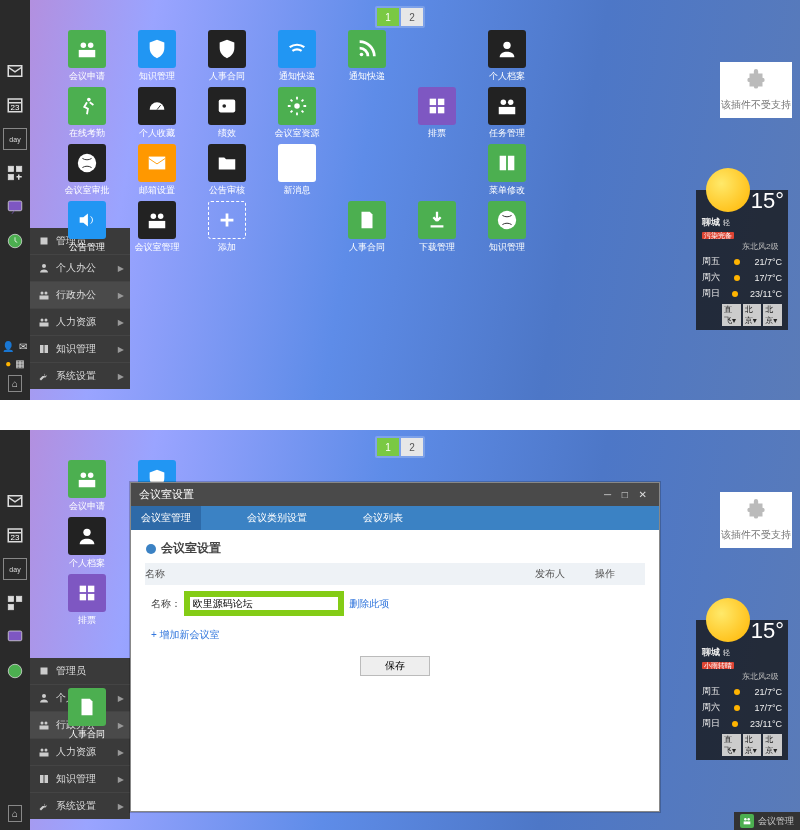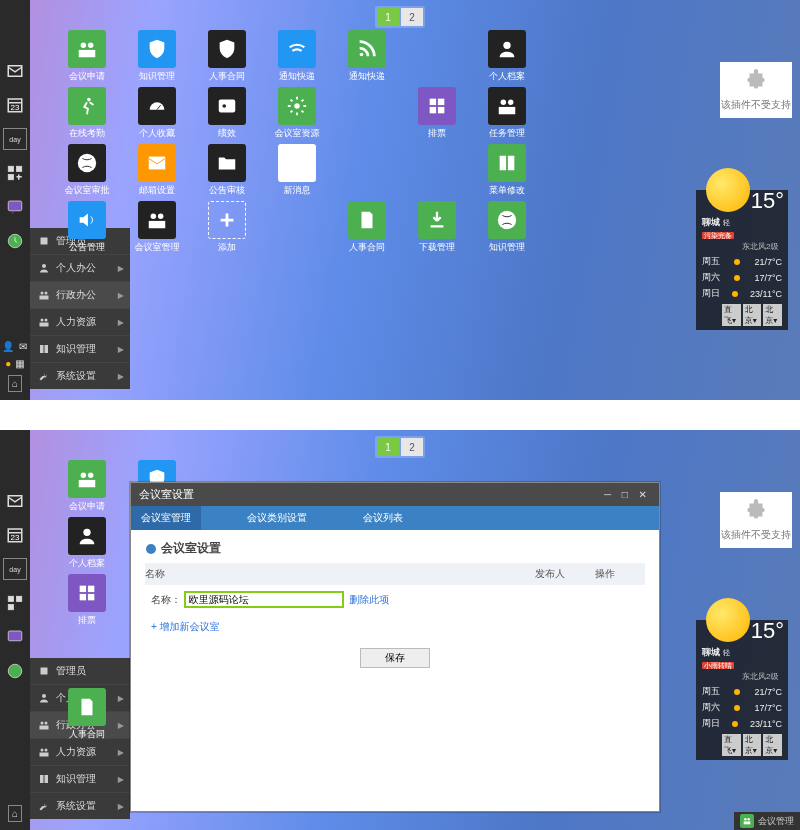--- a/index.html
+++ b/index.html
@@ -77,21 +77,21 @@
   .dlg .ttl .winbtns{margin-left:auto; color:#ddd; font-size:10px; letter-spacing:4px;}
   .dlg .tabs{background:#3b82c4; display:flex; font-size:10px; color:#fff;gap:36px;}
   .dlg .tabs .t{padding:5px 10px;}
   .dlg .tabs .t.on{background:#2e6aa8;}
   .dlg .body{flex:1; padding:10px 14px; font-size:11px; color:#444; overflow:auto;}
   .dlg .body h4{font-size:12px; font-weight:bold; margin-bottom:6px; display:flex; align-items:center; gap:4px;}
   .dlg .body h4 svg{width:12px;height:12px;fill:#3b82c4;}
   .dlg table{width:100%; border-collapse:collapse; font-size:10px;}
   .dlg th{background:#eef2f6; text-align:left; padding:4px 0; color:#555; font-weight:normal;}
   .dlg td{padding:6px;}
-  .dlg input[type=text]{border:2px solid #84cc16; font-size:10px; padding:1px 3px; width:160px;}
+  .dlg input[type=text]{border:6px solid #84cc16; font-size:10px; padding:1px 3px; width:160px;}
   .dlg .link{color:#37d; font-size:10px;}
   .dlg .savebtn{margin:8px auto 0; display:block; font-size:10px; padding:2px 24px; background:#eee; border:1px solid #bbb;}
   .statusbar{
     position:absolute; right:0; bottom:0; height:18px; background:#333; color:#ccc;
     font-size:9px; display:flex; align-items:center; gap:4px; padding:0 6px;
   }
   .statusbar .ic{width:14px;height:14px;background:#4caf50;border-radius:2px;display:flex;align-items:center;justify-content:center;}
   .statusbar .ic svg{width:10px;height:10px;fill:#fff;}
 </style>
 </head>

